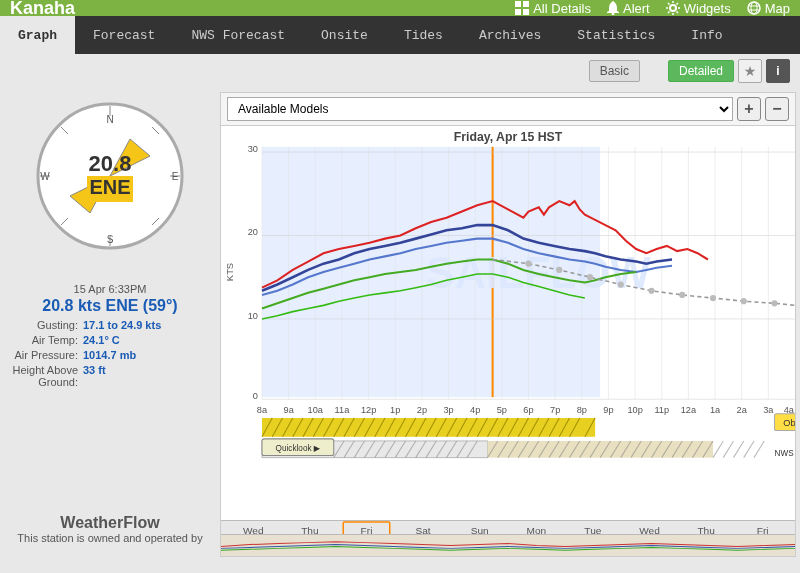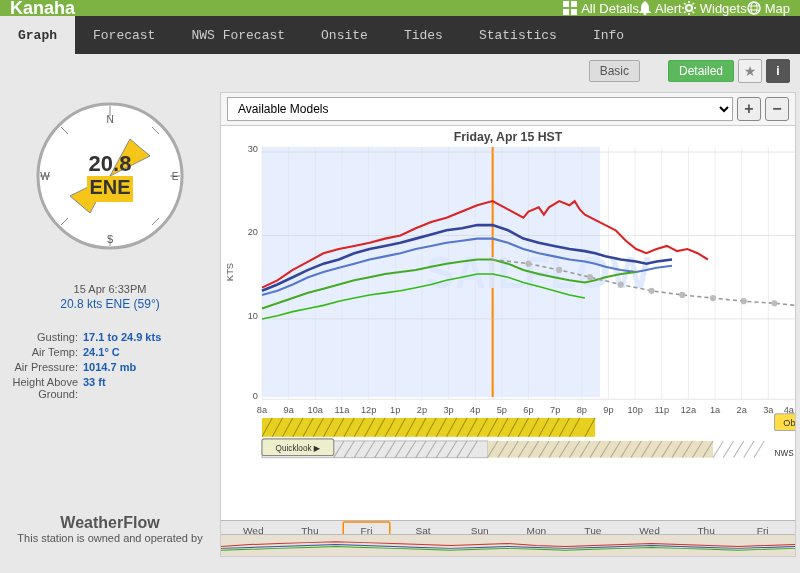--- a/index.html
+++ b/index.html
@@ -14,20 +14,21 @@
       padding: 0 10px;
       justify-content: space-between;
     }
     .header-title {
       color: white;
       font-size: 18px;
       font-weight: bold;
     }
     .header-nav {
       display: flex;
+      gap: 16px;
       align-items: center;
     }
     .header-nav-item {
       color: white;
       font-size: 13px;
       cursor: pointer;
       display: flex;
       align-items: center;
       gap: 4px;
     }
@@ -293,20 +294,23 @@
   <div class="tab">
       <span>NWS Forecast</span>
     </div>
   <div class="tab">
       <span>Onsite</span>
     </div>
   <div class="tab">
       <span>Tides</span>
     </div>
   <div class="tab">
+      <span>Archives</span>
+    </div>
+  <div class="tab">
       <span>Statistics</span>
     </div>
   <div class="tab">
       <span>Info</span>
     </div>
 </div>
 
 <div class="view-toggle-bar">
   <button class="view-btn basic">Basic</button>
   <button class="view-btn detailed">Detailed</button>
@@ -344,21 +348,21 @@
         <polygon points="75,75 55,112 35,95" fill="#f5c518" stroke="#888" stroke-width="1"></polygon>
 
         <text x="75" y="70" text-anchor="middle" font-size="22" font-weight="bold" fill="#333">20.8</text>
         <rect x="52" y="75" width="46" height="26" fill="#f5c518"></rect>
         <text x="75" y="93" text-anchor="middle" font-size="20" font-weight="bold" fill="#333">ENE</text>
       </svg>
     </div>
 
     <div class="stats-table">
       <div class="date-line">15 Apr 6:33PM</div>
-      <div style="text-align:center; color:#1a5cb5; font-weight:normal; font-size:12px; margin-bottom:20px;">20.8 kts ENE (59°)</div>
+      <div style="text-align:center; color:#1a5cb5; font-weight:bold; font-size:16px; margin-bottom:4px;">20.8 kts ENE (59°)</div>
       <div class="stats-row">
         <span class="stats-label">Gusting:</span>
         <span class="stats-value">17.1 to 24.9 kts</span>
       </div>
       <div class="stats-row">
         <span class="stats-label">Air Temp:</span>
         <span class="stats-value">24.1° C</span>
       </div>
       <div class="stats-row">
         <span class="stats-label">Air Pressure:</span>

